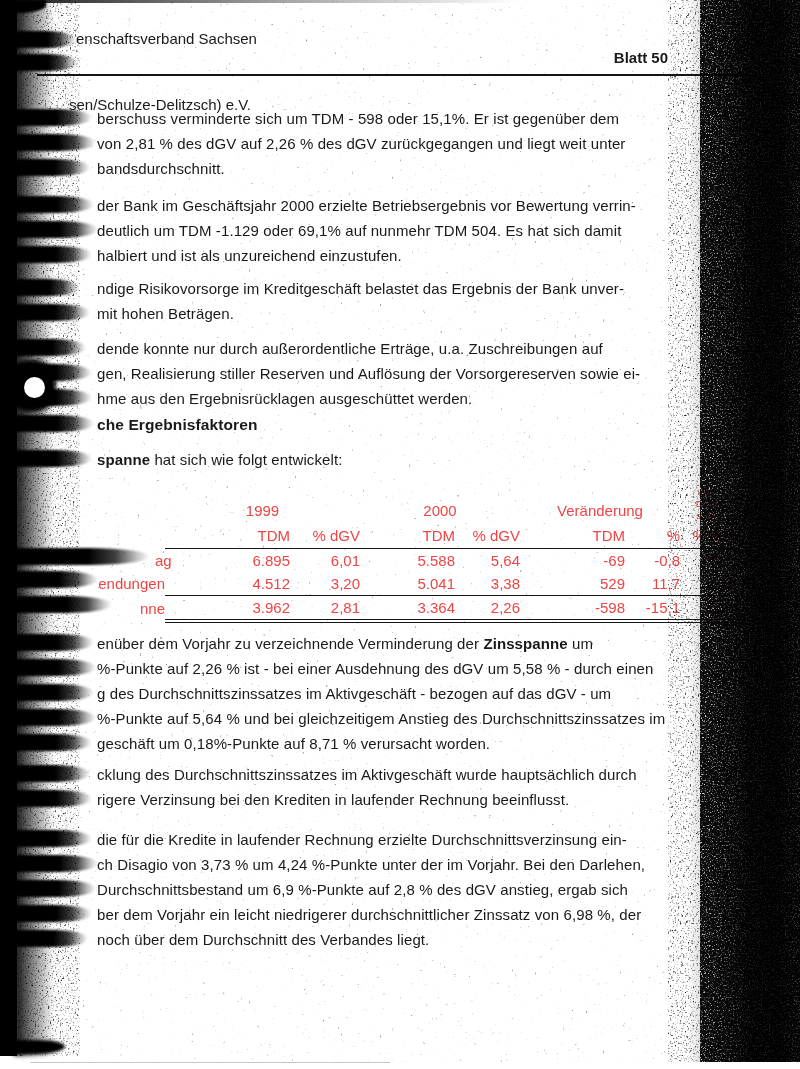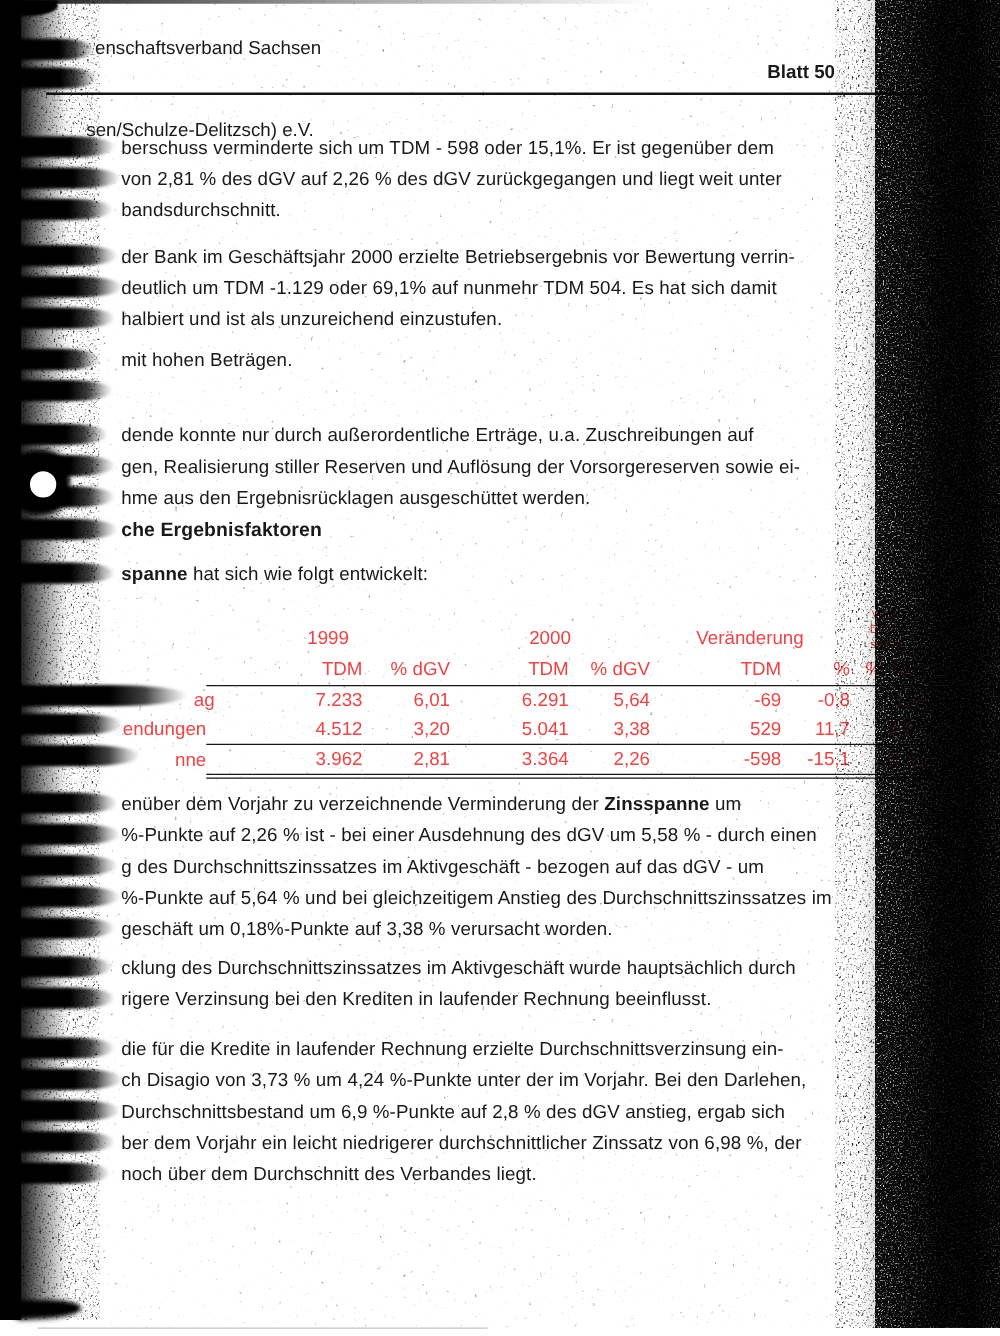--- a/index.html
+++ b/index.html
@@ -74,20 +74,21 @@
     <div class="ln">bandsdurchschnitt.</div>
   </div>
 
   <div class="block" style="top:193px">
     <div class="ln">der Bank im Geschäftsjahr 2000 erzielte Betriebsergebnis vor Bewertung verrin-</div>
     <div class="ln">deutlich um TDM -1.129 oder 69,1% auf nunmehr TDM 504. Es hat sich damit</div>
     <div class="ln">halbiert und ist als unzureichend einzustufen.</div>
   </div>
 
   <div class="block" style="top:276px">
+    <div class="ln">ndige Risikovorsorge im Kreditgeschäft belastet das Ergebnis der Bank unver-</div>
     <div class="ln">mit hohen Beträgen.</div>
   </div>
 
   <div class="block" style="top:412px">
     <div class="ln hd">che Ergebnisfaktoren</div>
   </div>
 
   <div class="block" style="top:336px">
     <div class="ln">dende konnte nur durch außerordentliche Erträge, u.a. Zuschreibungen auf</div>
     <div class="ln">gen, Realisierung stiller Reserven und Auflösung der Vorsorgereserven sowie ei-</div>
@@ -126,23 +127,23 @@
       <td>TDM</td>
       <td>% dGV</td>
       <td>TDM</td>
       <td>% dGV</td>
       <td>TDM</td>
       <td>%</td>
       <td>% dGV</td>
     </tr>
     <tr class="data r0">
       <td class="lbl">ag</td>
-      <td>7.233</td>
+      <td>6.895</td>
       <td>6,01</td>
-      <td>6.291</td>
+      <td>5.588</td>
       <td>5,64</td>
       <td>-69</td>
       <td>-0,8</td>
       <td>5,51</td>
     </tr>
     <tr class="data r1">
       <td class="lbl">endungen</td>
       <td>4.512</td>
       <td>3,20</td>
       <td>5.041</td>
@@ -162,21 +163,21 @@
       <td>2,81</td>
     </tr>
   </tbody>
     </table>
 
   <div class="block" style="top:631px">
     <div class="ln"><span>enüber dem Vorjahr zu verzeichnende Verminderung der </span><b>Zinsspanne</b><span> um</span></div>
     <div class="ln">%-Punkte auf 2,26 % ist - bei einer Ausdehnung des dGV um 5,58 % - durch einen</div>
     <div class="ln">g des Durchschnittszinssatzes im Aktivgeschäft - bezogen auf das dGV - um</div>
     <div class="ln">%-Punkte auf 5,64 % und bei gleichzeitigem Anstieg des Durchschnittszinssatzes im</div>
-    <div class="ln">geschäft um 0,18%-Punkte auf 3,38 % verursacht worden.</div>
+    <div class="ln">geschäft um 0,18%-Punkte auf 8,71 % verursacht worden.</div>
   </div>
 
   <div class="block" style="top:762px">
     <div class="ln">cklung des Durchschnittszinssatzes im Aktivgeschäft wurde hauptsächlich durch</div>
     <div class="ln">rigere Verzinsung bei den Krediten in laufender Rechnung beeinflusst.</div>
   </div>
 
   <div class="block" style="top:827px">
     <div class="ln">die für die Kredite in laufender Rechnung erzielte Durchschnittsverzinsung ein-</div>
     <div class="ln">ch Disagio von 3,73 % um 4,24 %-Punkte unter der im Vorjahr. Bei den Darlehen,</div>

